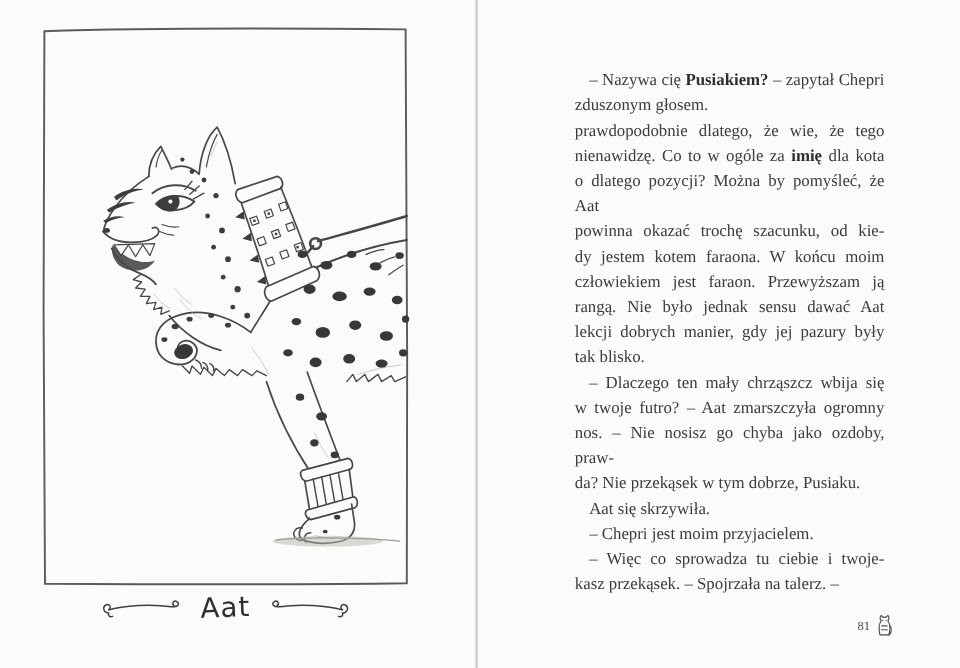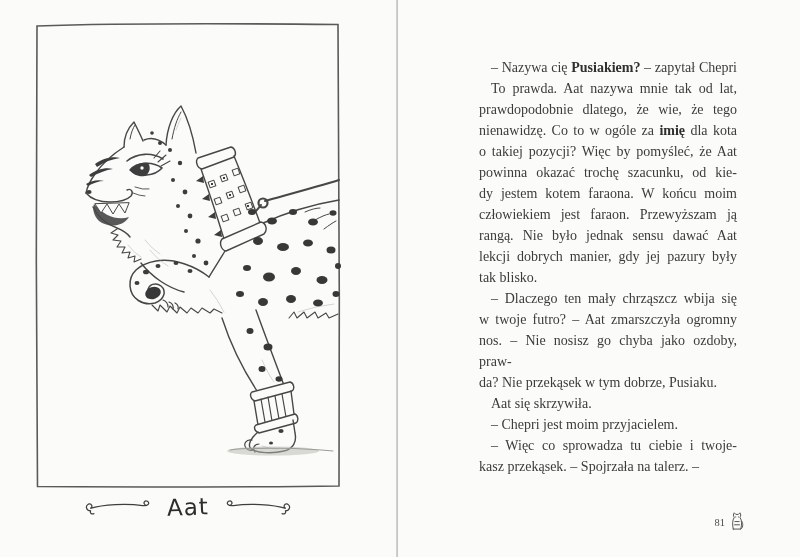--- a/index.html
+++ b/index.html
@@ -208,24 +208,24 @@
       <path d="M7,13 C2.5,13 1,8 4.5,6 C8,4.5 10,9 6.5,10.5 C20,6 46,5 62,7.5 C68,8.3 70,4.8 67,3 C64.5,1.6 62,4.5 64.5,6.5 M7,13 C6,15.5 8,17 10.5,16" fill="none" stroke="#3f3f3f" stroke-width="1.3" stroke-linecap="round"></path>
     </svg>
   </div>
 </div>
 
 <div class="gutter"></div>
 
 <div class="page right-page">
   <div class="text-column" id="text-column">
       <div class="line first">– Nazywa cię <b>Pusiakiem?</b> – zapytał Chepri</div>
-      <div class="line first">To prawda. Aat nazywa mnie tak od lat,</div>
+      <div class="line last">zduszonym głosem.</div>
       <div class="line">prawdopodobnie dlatego, że wie, że tego</div>
       <div class="line">nienawidzę. Co to w ogóle za <b>imię</b> dla kota</div>
-      <div class="line">o takiej pozycji? Więc by pomyśleć, że Aat</div>
+      <div class="line">o dlatego pozycji? Można by pomyśleć, że Aat</div>
       <div class="line">powinna okazać trochę szacunku, od kie-</div>
       <div class="line">dy jestem kotem faraona. W końcu moim</div>
       <div class="line">człowiekiem jest faraon. Przewyższam ją</div>
       <div class="line">rangą. Nie było jednak sensu dawać Aat</div>
       <div class="line">lekcji dobrych manier, gdy jej pazury były</div>
       <div class="line last">tak blisko.</div>
       <div class="line first">– Dlaczego ten mały chrząszcz wbija się</div>
       <div class="line">w twoje futro? – Aat zmarszczyła ogromny</div>
       <div class="line">nos. – Nie nosisz go chyba jako ozdoby, praw-</div>
       <div class="line last">da? Nie przekąsek w tym dobrze, Pusiaku.</div>

